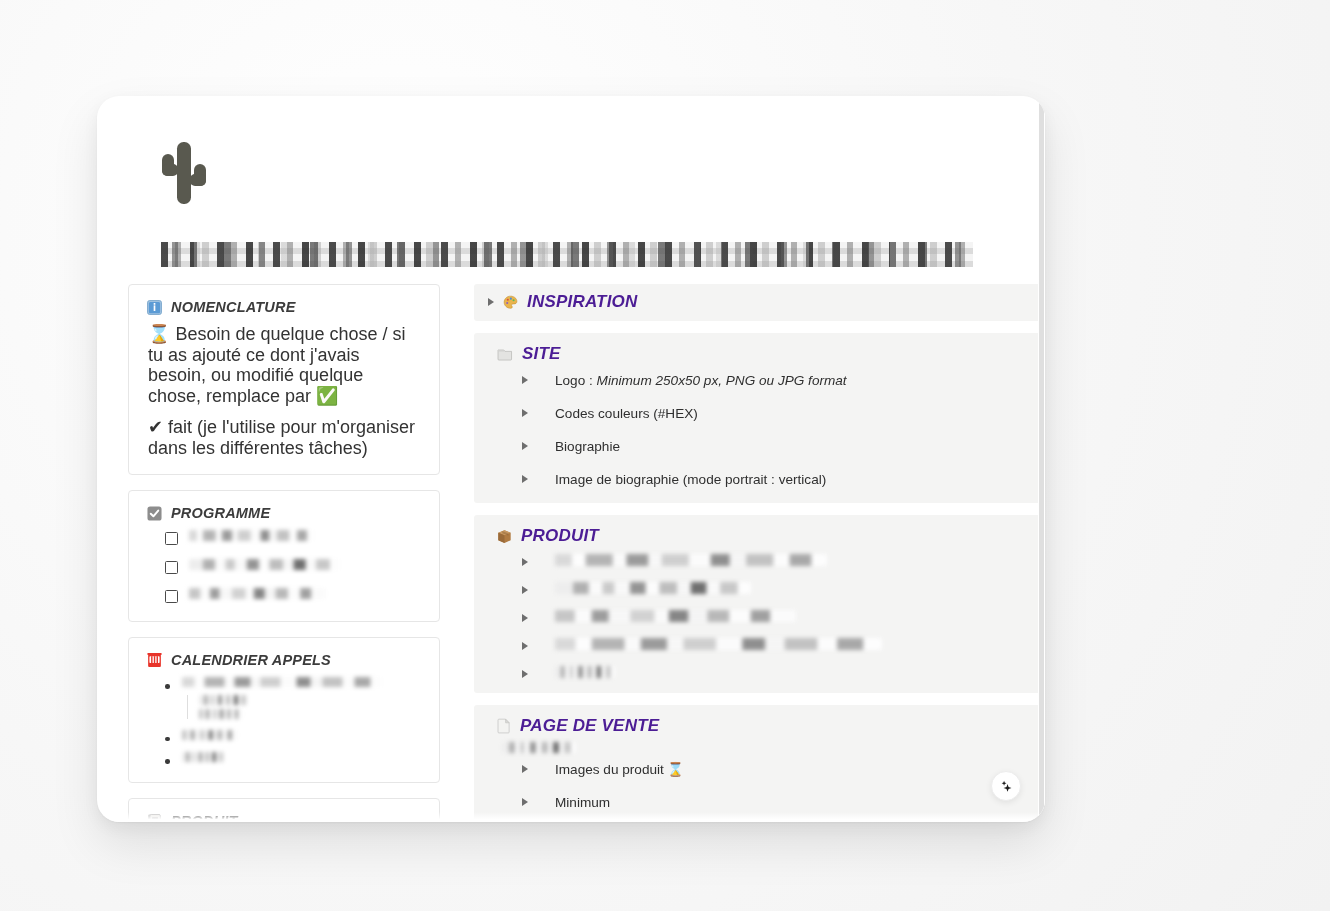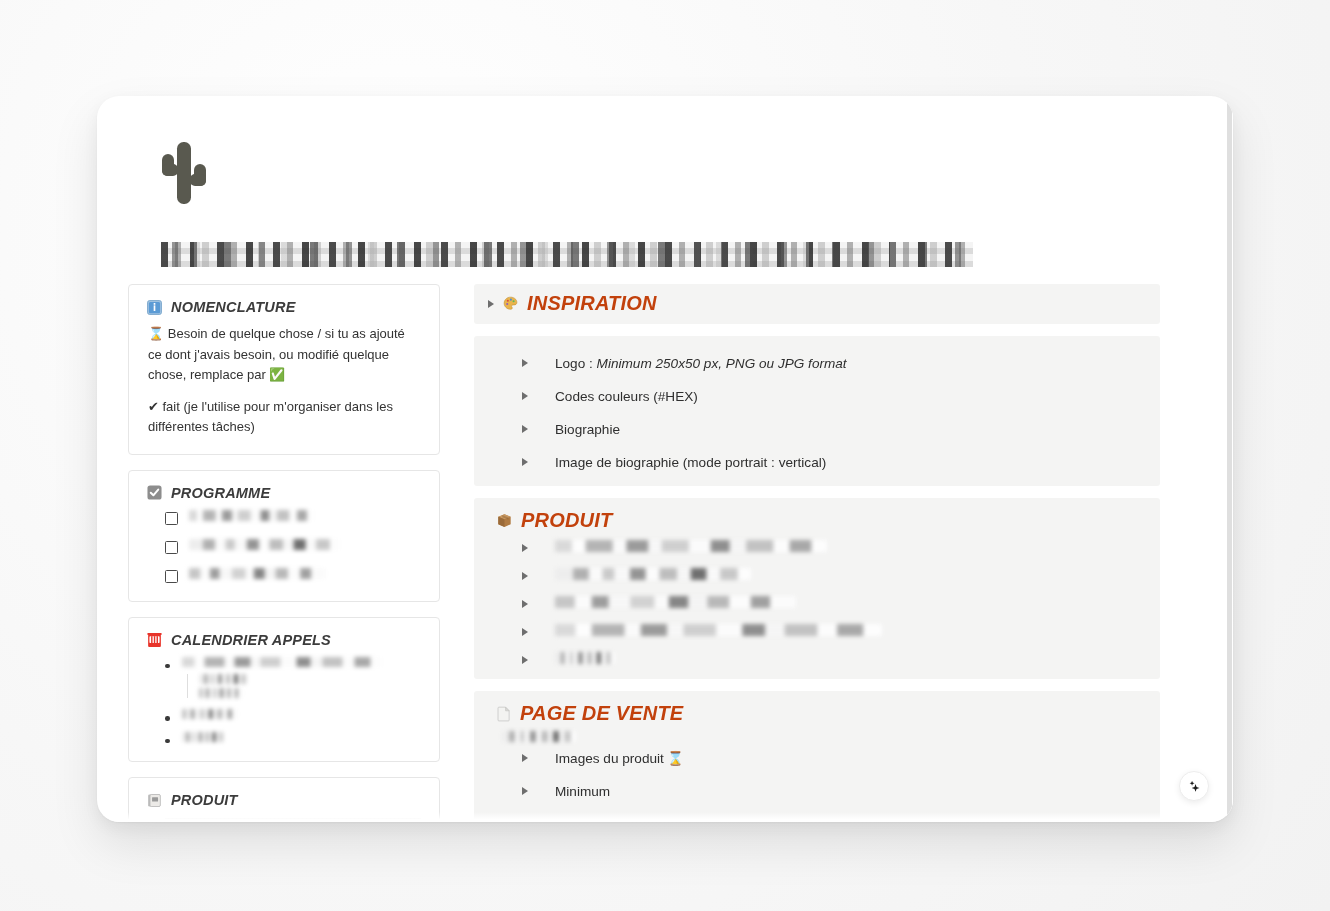--- a/index.html
+++ b/index.html
@@ -15,21 +15,21 @@
     background: #fbfbfb;
     background-image: radial-gradient(circle at 30% 25%, #ffffff 0%, #f7f7f7 55%, #f2f2f2 100%);
     position: relative;
   }
 
   
   #app-window {
     position: absolute;
     left: 97px;
     top: 96px;
-    width: 1136px;
+    width: 948px;
     height: 726px;
     background: #ffffff;
     border-radius: 22px;
     box-shadow: 0 22px 48px rgba(0,0,0,0.10),
                 0 6px 16px rgba(0,0,0,0.05),
                 0 1px 2px rgba(0,0,0,0.04);
     overflow: hidden;
   }
 
   #page-scroll {
@@ -124,21 +124,21 @@
     letter-spacing: .2px;
   }
 
   .hr-rule {
     height: 1px;
     background: #e8e8e8;
     margin: 10px 0 8px 18px;
   }
 
   .para {
-    font-size: 13px;
+    font-size: 18px;
     line-height: 20.5px;
     color: #333333;
     margin: 0 1px 11px 0;
     padding-left: 1px;
   }
   .para:last-child { margin-bottom: 0; }
 
   
   .todo-row {
     display: flex;
@@ -226,22 +226,22 @@
 
   .rhead {
     display: flex;
     align-items: center;
     gap: 9px;
   }
 
   .rtitle {
     font-style: italic;
     font-weight: bold;
-    font-size: 20px;
-    color: #c2410c;
+    font-size: 17px;
+    color: #4c1d95;
     letter-spacing: .2px;
   }
 
   .tri {
     width: 0; height: 0;
     border-left: 6px solid #6e6e6e;
     border-top: 4.3px solid transparent;
     border-bottom: 4.3px solid transparent;
     flex: 0 0 6px;
   }
@@ -434,20 +434,29 @@
                   <circle cx="8.4" cy="3.9" r="1.12" fill="#4b8fd6"></circle>
                   <circle cx="11.3" cy="5.6" r="1.12" fill="#5bb85b"></circle>
                   <circle cx="4.5" cy="8.6" r="1.12" fill="#8e5fc0"></circle>
                 </svg>
               </span>
               <span class="rtitle">INSPIRATION</span>
             </div>
           </div>
 
           <div class="rblock">
+            <div class="rhead" style="margin-left:9px;">
+              <span class="ico">
+                <svg width="16" height="14" viewBox="0 0 17 15">
+                  <path d="M1 3.2h6.2l1.3 1.5h7V13a1 1 0 0 1-1 1H2a1 1 0 0 1-1-1V3.2z" fill="#e3e3e1" stroke="#b9b9b7" stroke-width="0.8"></path>
+                  <path d="M1 3.2h6.2l1.3 1.5H1V3.2z" fill="#d2d2d0"></path>
+                </svg>
+              </span>
+              <span class="rtitle">SITE</span>
+            </div>
 
             <div class="titem">
               <span class="tri"></span>
               <span class="titem-text"><span>Logo : </span><em>Minimum 250x50 px, PNG ou JPG format</em></span>
             </div>
             <div class="titem">
               <span class="tri"></span>
               <span class="titem-text">Codes couleurs (#HEX)</span>
             </div>
             <div class="titem">

